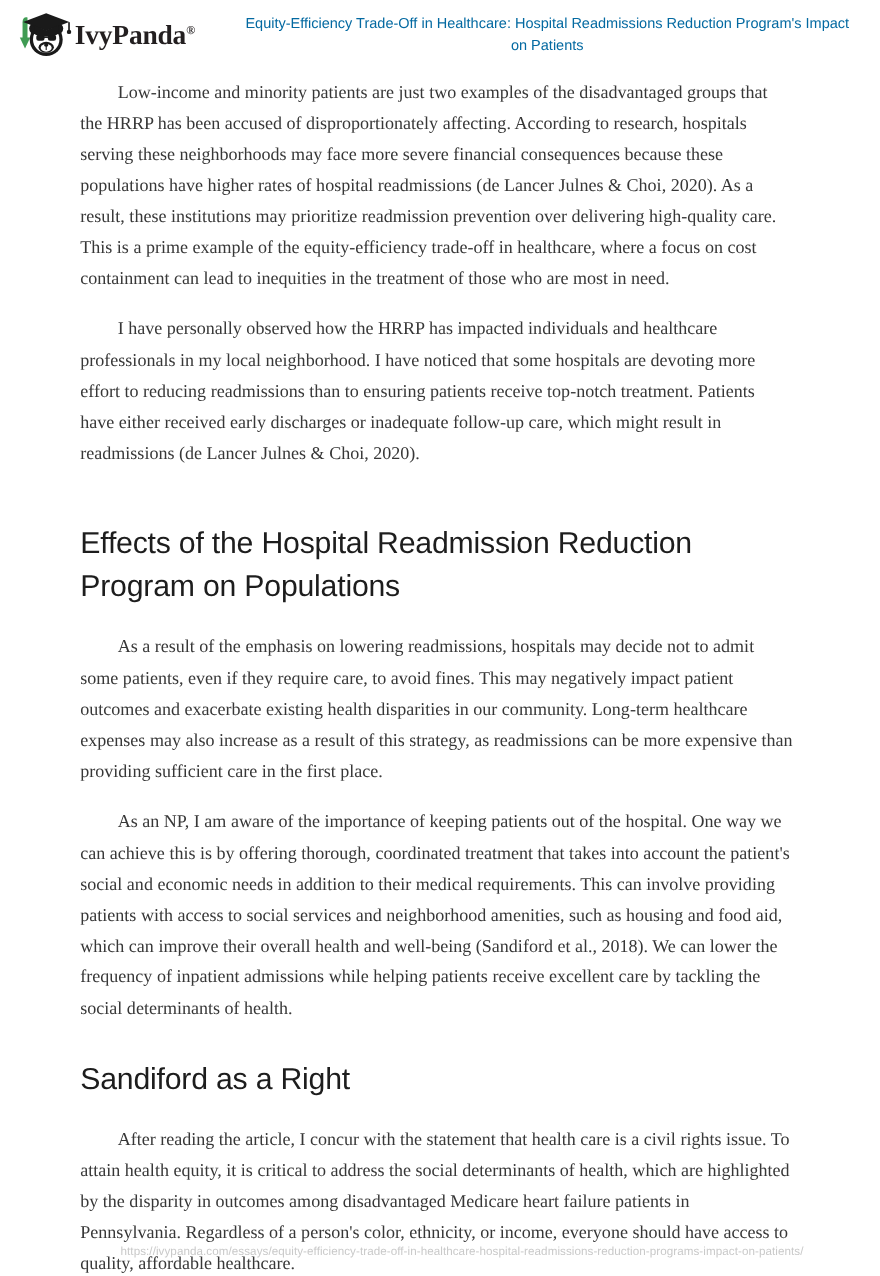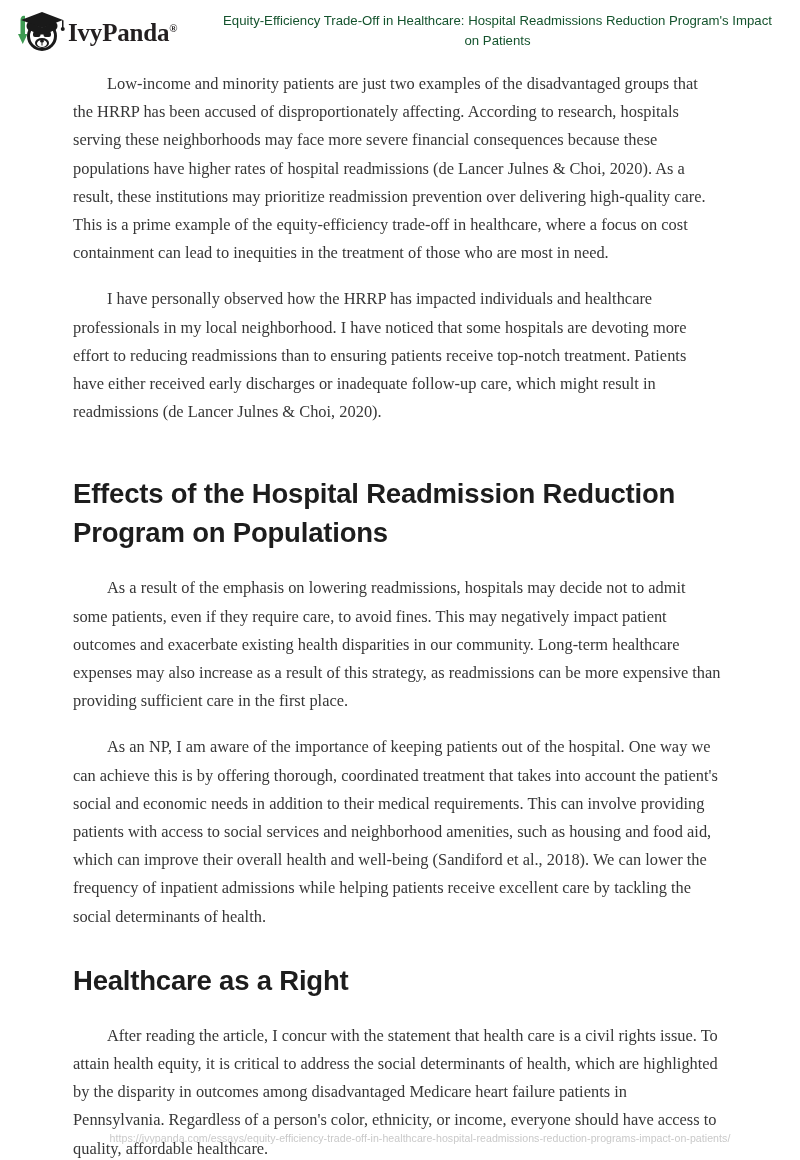--- a/index.html
+++ b/index.html
@@ -57,21 +57,21 @@
     line-height: 1;
   }
 
   .header-title {
     position: absolute;
     left: 215px;
     top: 11px;
     width: 565px;
     font-size: 13.2px;
     line-height: 20px;
-    color: #14532d;
+    color: #0369a1;
     text-align: center;
     font-family: "Liberation Sans", sans-serif;
   }
 
   
   .content {
     position: absolute;
     left: 73px;
     top: 70px;
     width: 648px;
@@ -86,21 +86,21 @@
     text-align: left;
     font-family: Liberation Serif, serif;
   }
   .para.last-in-block {
     margin-bottom: 0;
   }
 
   .section-heading {
     font-size: 27.5px;
     line-height: 39px;
-    font-weight: bold;
+    font-weight: normal;
     color: #1d1d1d;
     margin: 0;
     letter-spacing: -0.2px;
   }
 
   .gap-before-heading { height: 30px; }
   .gap-after-heading  { height: 22px; }
 
   
   .page-footer {
@@ -170,21 +170,21 @@
 
   <div class="gap-before-heading"></div>
   <h2 class="section-heading">Effects of the Hospital Readmission Reduction Program on Populations</h2>
   <div class="gap-after-heading"></div>
 
   <p class="para">As a result of the emphasis on lowering readmissions, hospitals may decide not to admit some patients, even if they require care, to avoid fines. This may negatively impact patient outcomes and exacerbate existing health disparities in our community. Long-term healthcare expenses may also increase as a result of this strategy, as readmissions can be more expensive than providing sufficient care in the first place.</p>
 
   <p class="para last-in-block">As an NP, I am aware of the importance of keeping patients out of the hospital. One way we can achieve this is by offering thorough, coordinated treatment that takes into account the patient's social and economic needs in addition to their medical requirements. This can involve providing patients with access to social services and neighborhood amenities, such as housing and food aid, which can improve their overall health and well-being (Sandiford et al., 2018). We can lower the frequency of inpatient admissions while helping patients receive excellent care by tackling the social determinants of health.</p>
 
   <div class="gap-before-heading"></div>
-  <h2 class="section-heading">Healthcare as a Right</h2>
+  <h2 class="section-heading">Sandiford as a Right</h2>
   <div class="gap-after-heading"></div>
 
   <p class="para last-in-block">After reading the article, I concur with the statement that health care is a civil rights issue. To attain health equity, it is critical to address the social determinants of health, which are highlighted by the disparity in outcomes among disadvantaged Medicare heart failure patients in Pennsylvania. Regardless of a person's color, ethnicity, or income, everyone should have access to quality, affordable healthcare.</p>
 </div>
 
 <div class="page-footer">
   <span class="footer-url">https://ivypanda.com/essays/equity-efficiency-trade-off-in-healthcare-hospital-readmissions-reduction-programs-impact-on-patients/</span>
 </div>
 
 </body></html>

